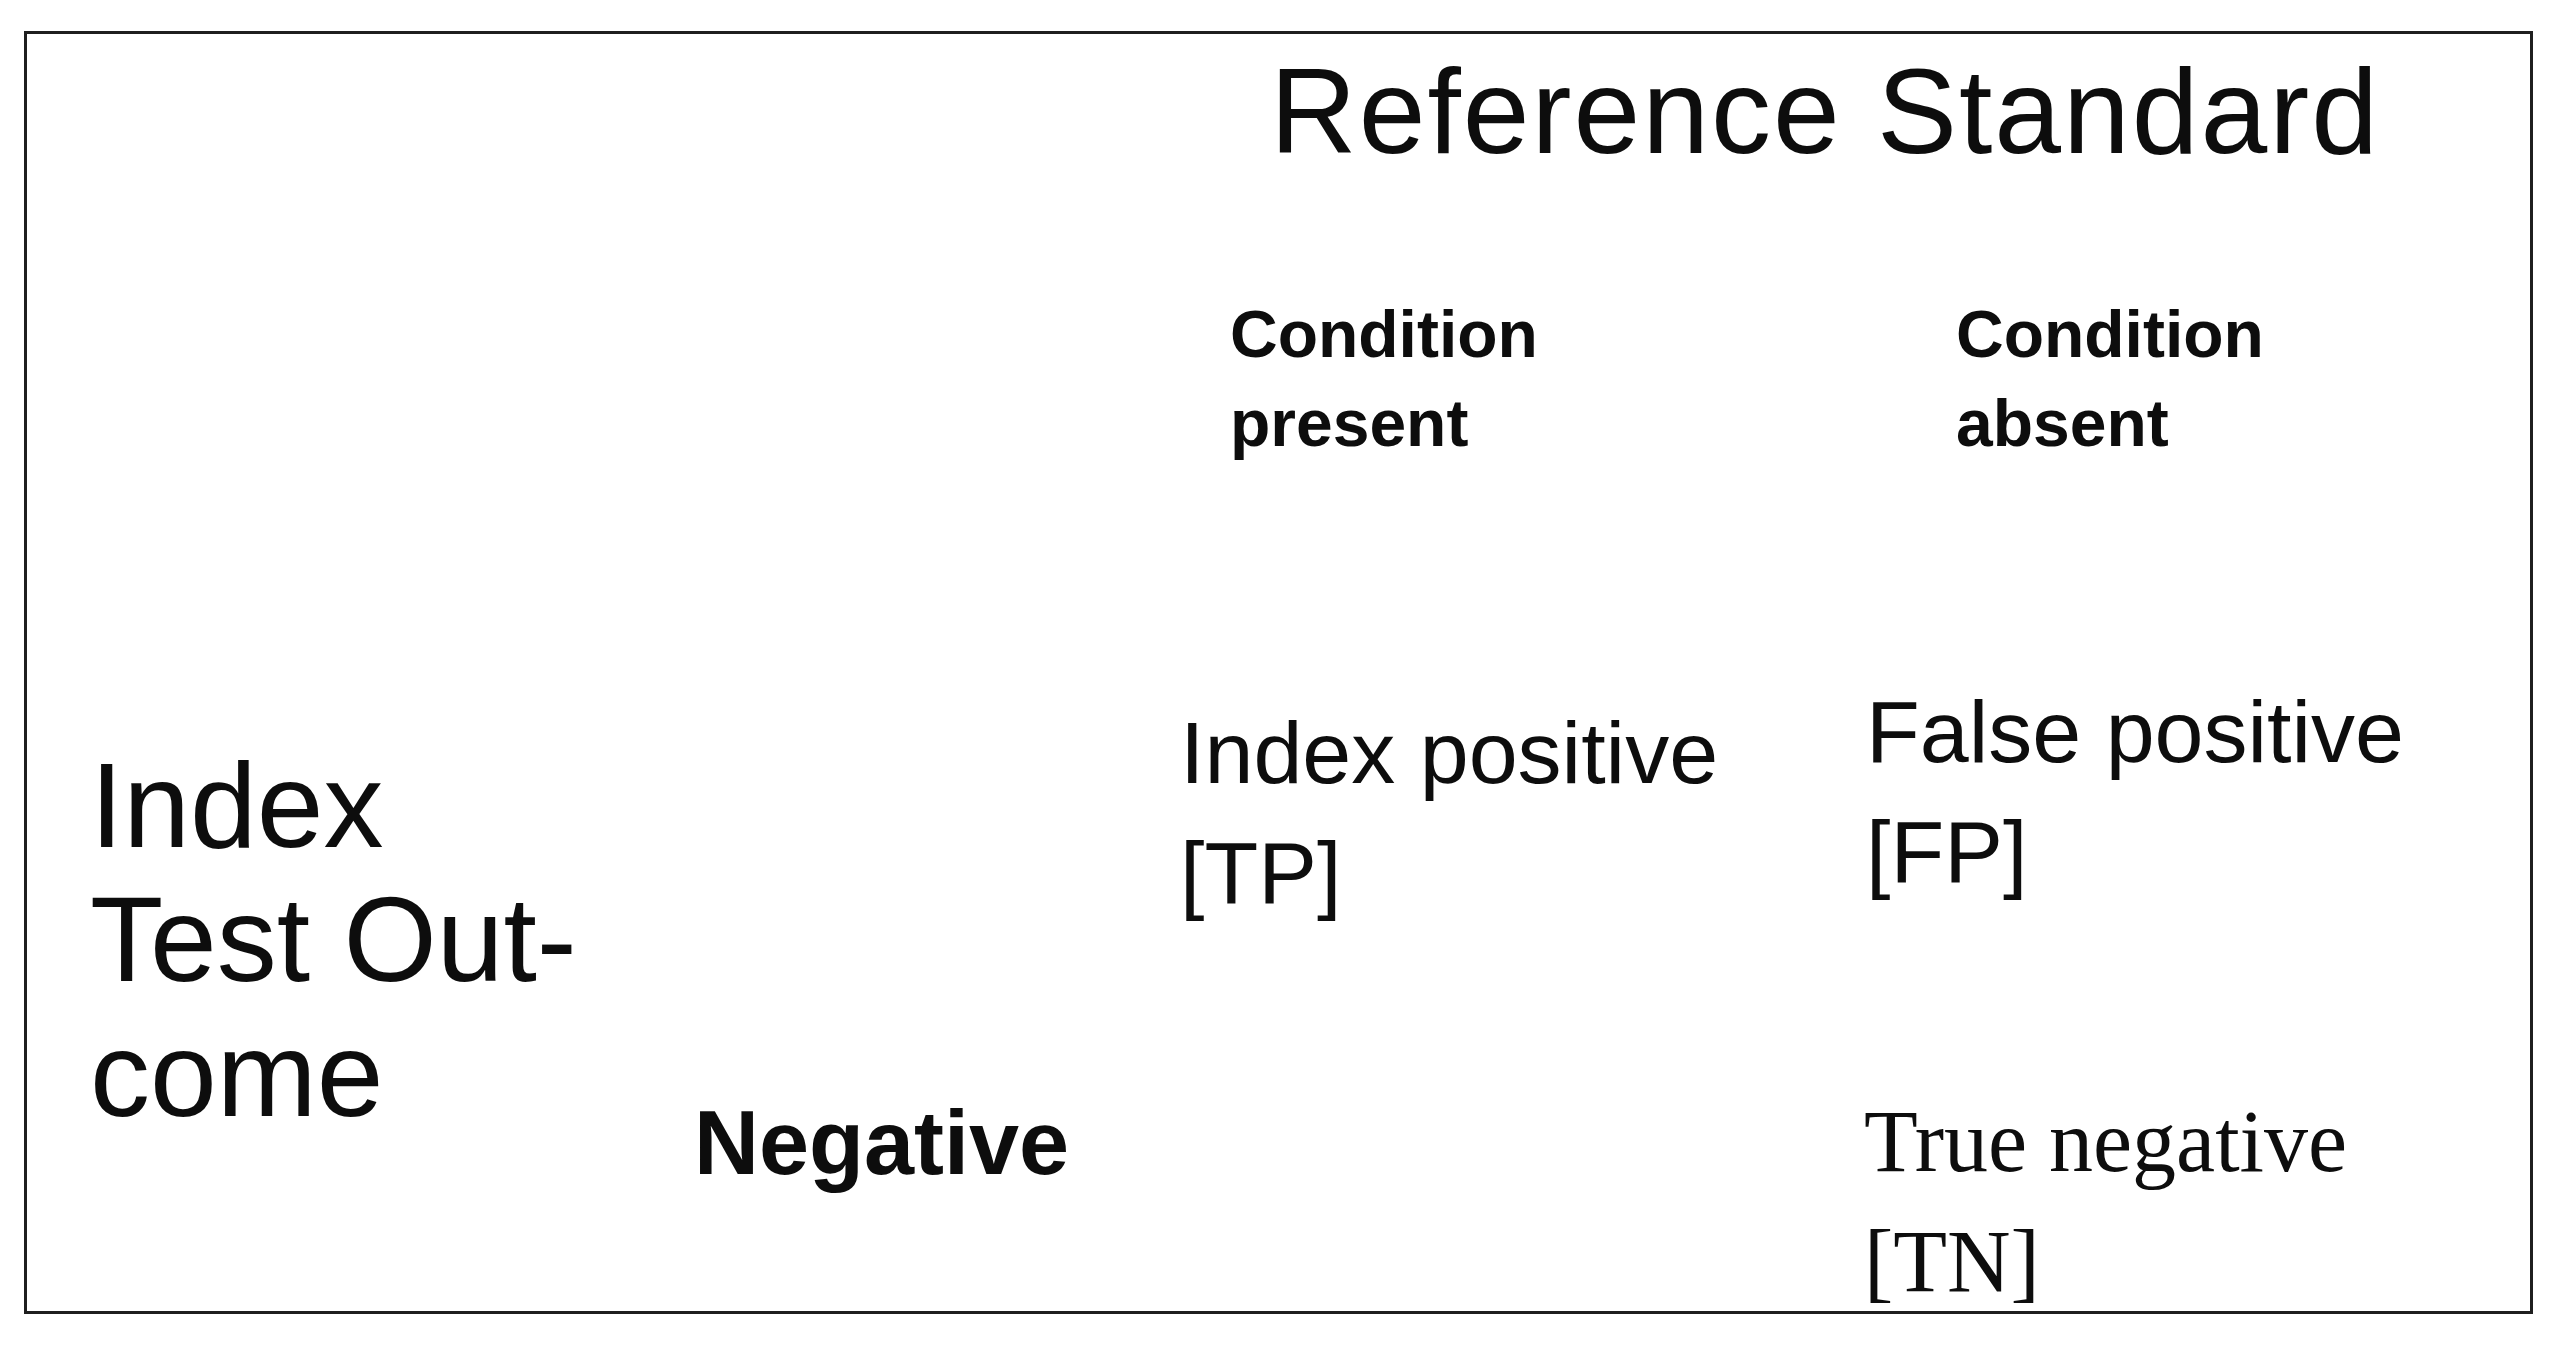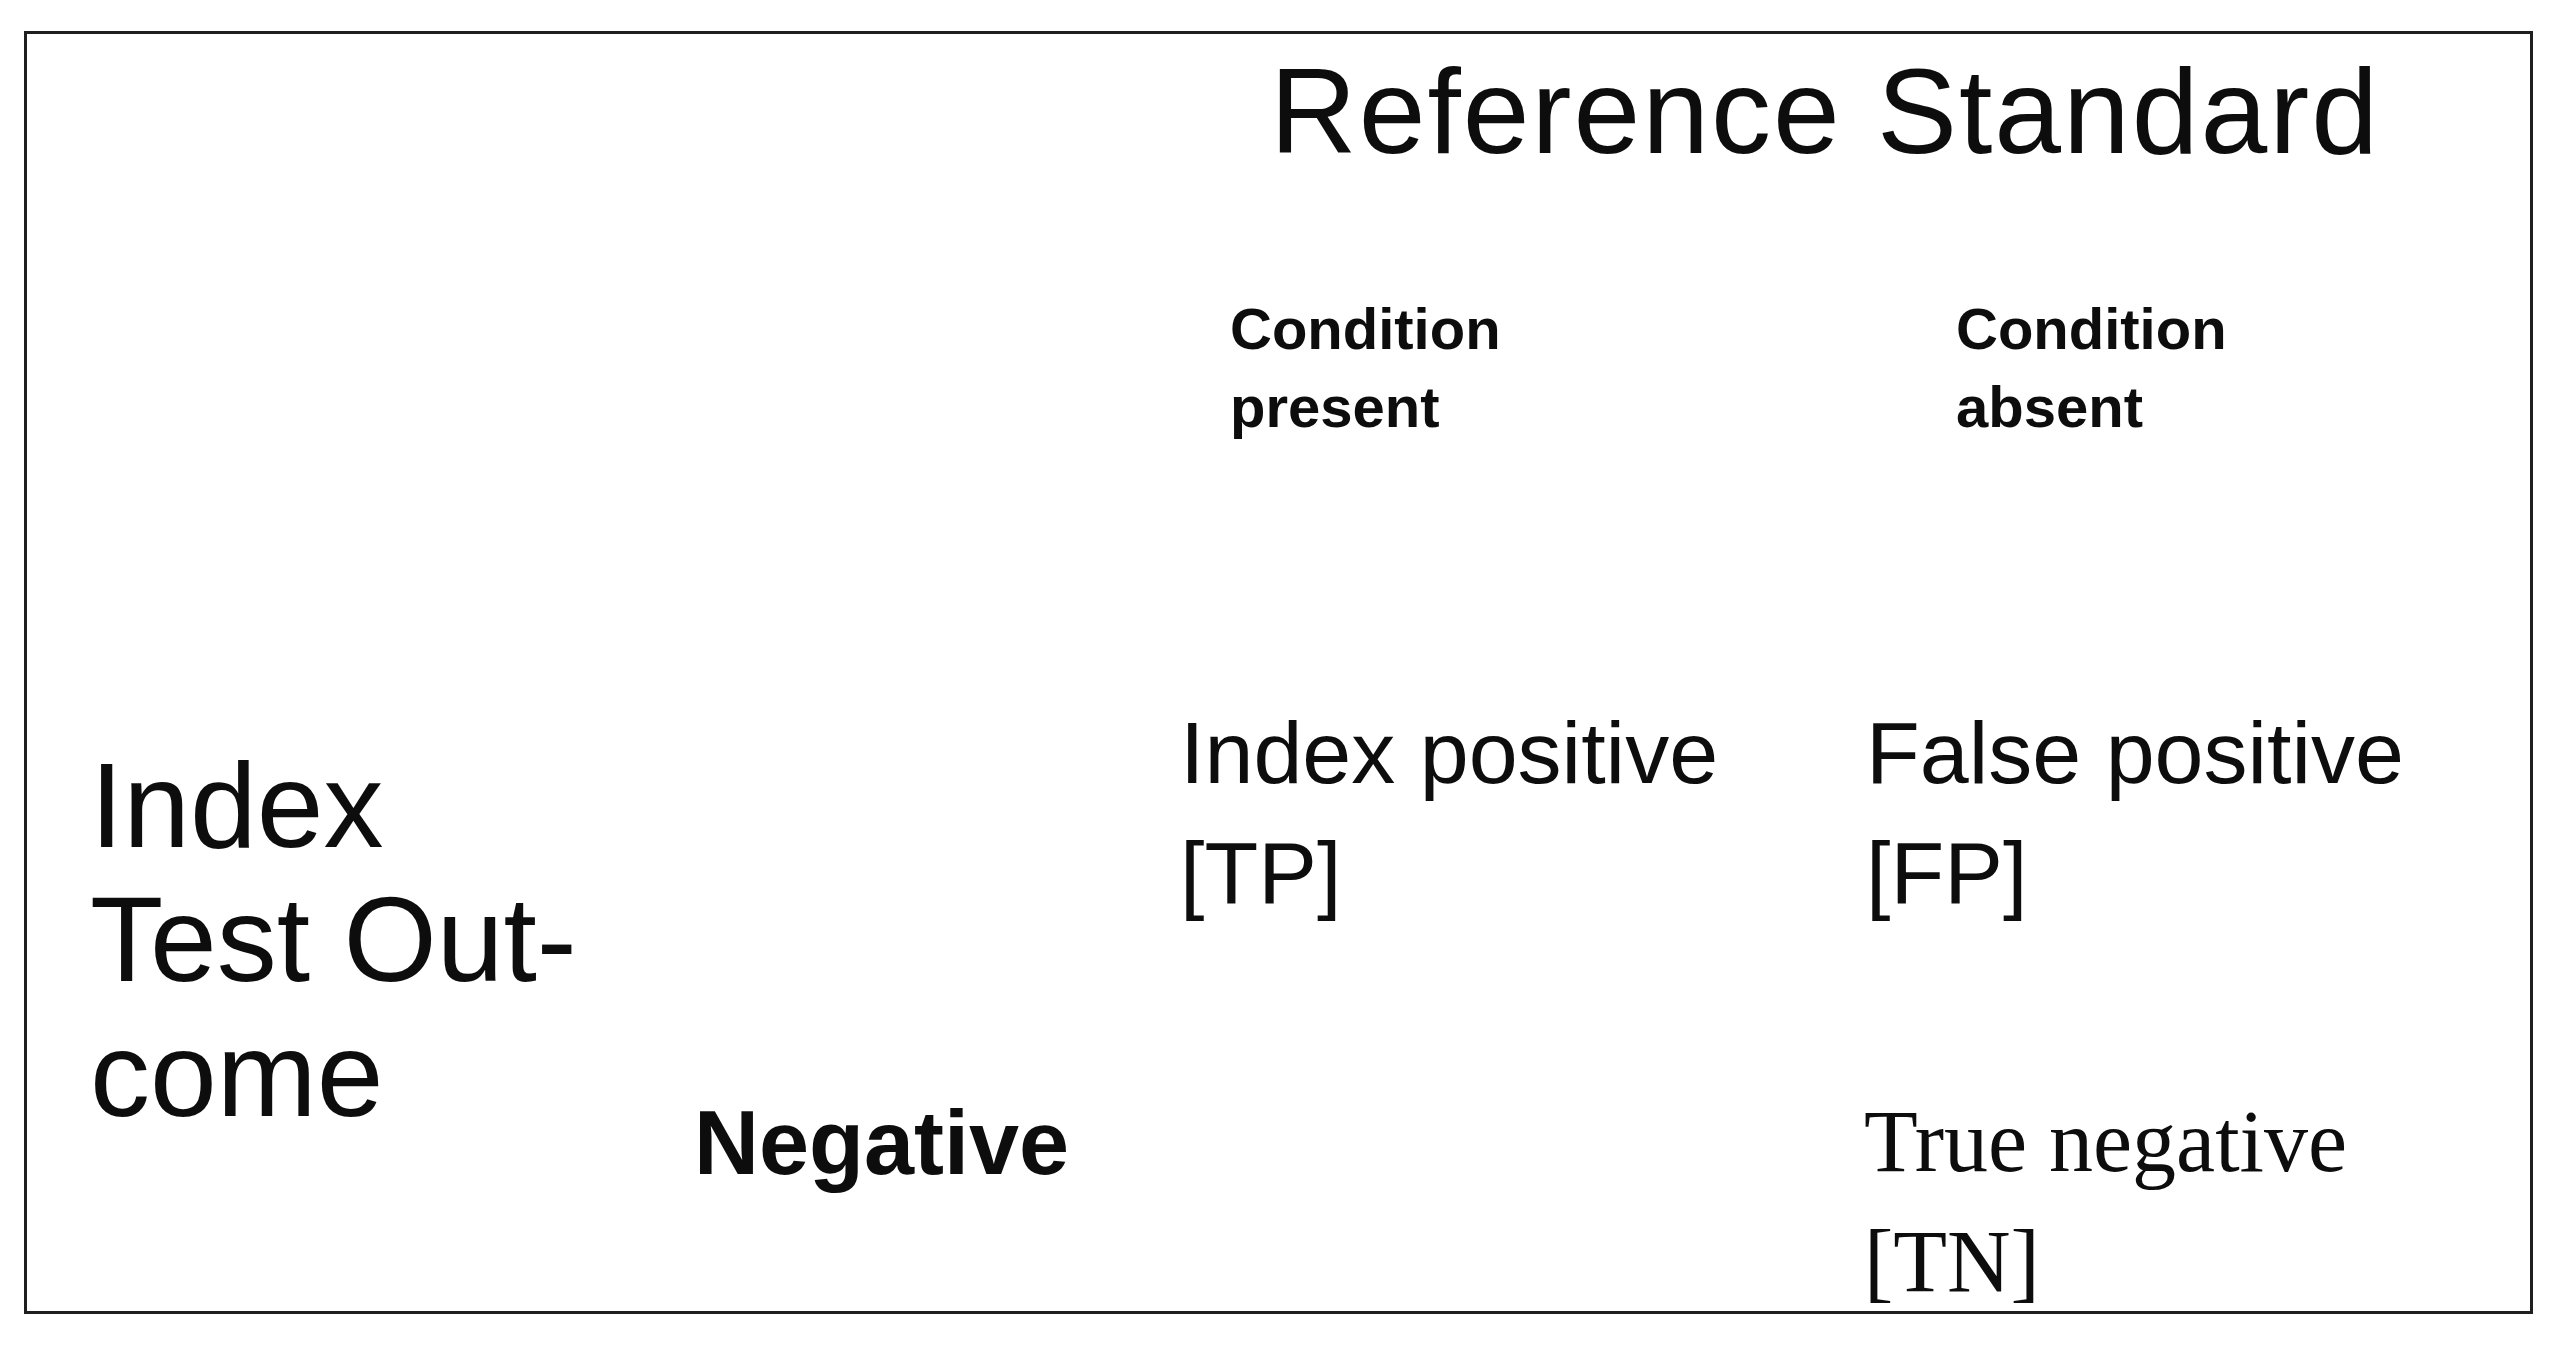--- a/index.html
+++ b/index.html
@@ -38,21 +38,21 @@
   .title {
     left: 1270px;
     top: 36px;
     font-size: 120px;
     line-height: 1.25;
     letter-spacing: 2px;
     font-weight: 400;
   }
   .col-head {
     top: 290px;
-    font-size: 58px;
+    font-size: 66px;
     font-weight: 700;
     line-height: 1.35;
   }
   .col-head.c1 { left: 1230px; }
   .col-head.c2 { left: 1956px; }
   .row-group {
     left: 90px;
     top: 738px;
     font-size: 120px;
     font-weight: 400;
@@ -65,21 +65,21 @@
     line-height: 1.2;
   }
   .row-head.r1 { top: 749px; }
   .row-head.r2 { top: 1089px; }
   .cell {
     font-size: 88px;
     font-weight: 400;
     line-height: 1.36;
   }
   .cell.tp { left: 1180px; top: 693px; }
-  .cell.fp { left: 1866px; top: 693px; }
+  .cell.fp { left: 1866px; top: 672px; }
   .cell.fn { left: 1162px; top: 1082px; }
   .cell.tn { left: 1864px; top: 1082px; font-family: Liberation Serif, serif; }
 </style>
 </head>
 <body>
 
 <div class="canvas">
 
   <div class="frame"></div>
 

